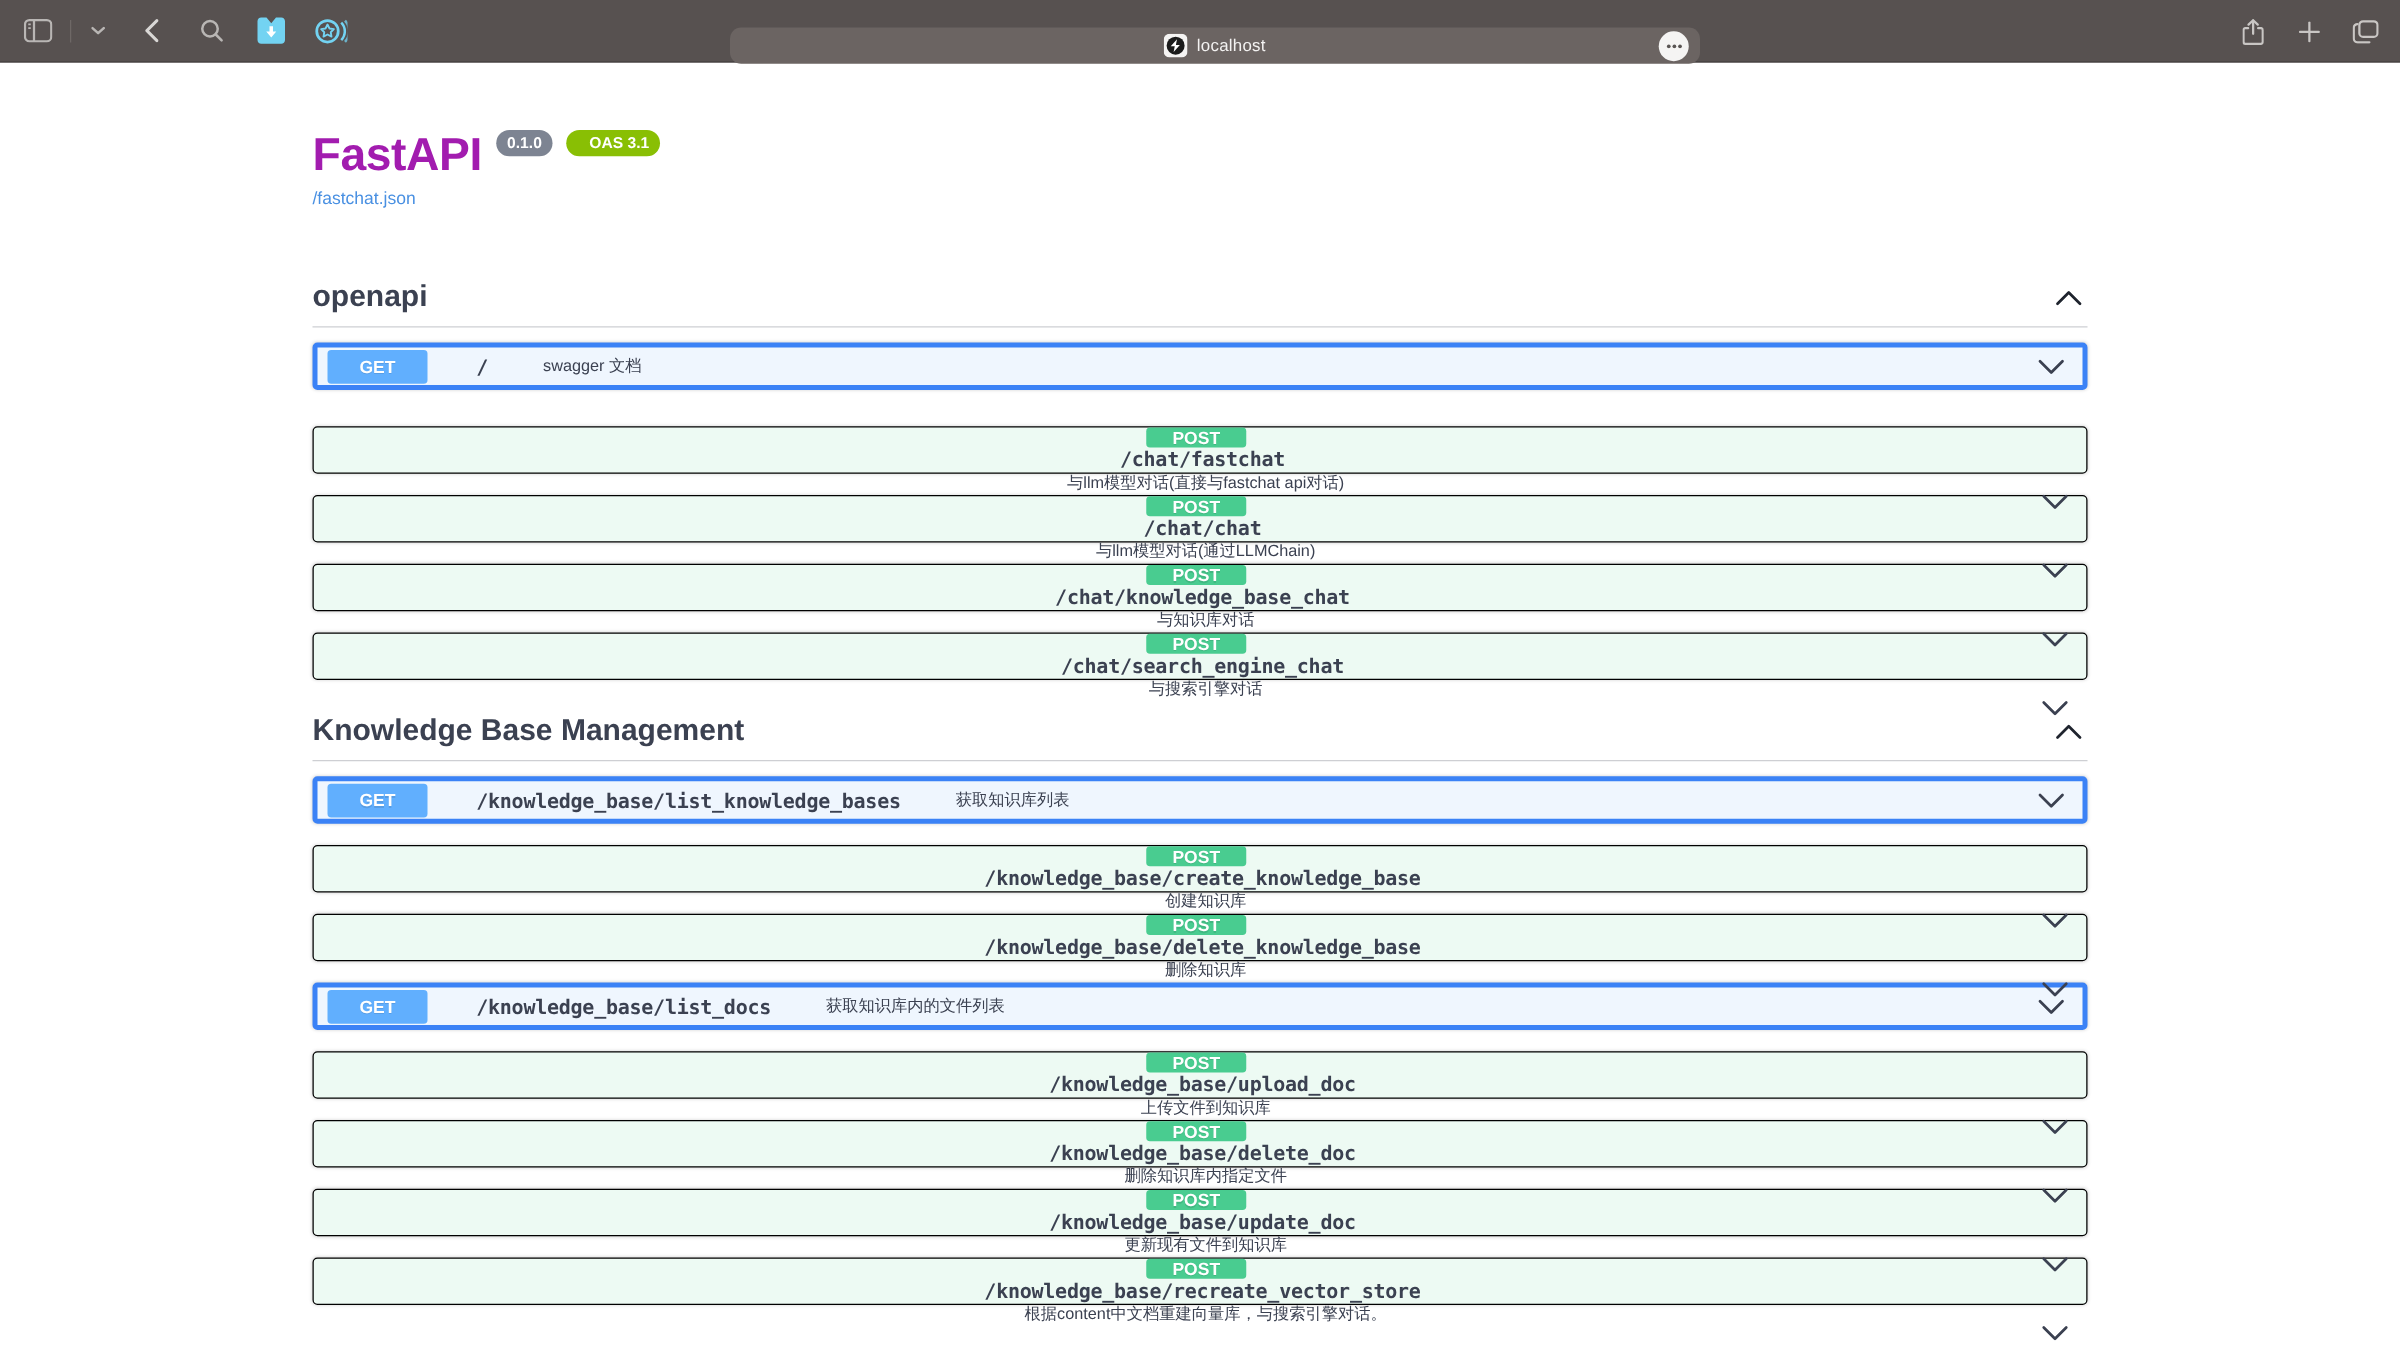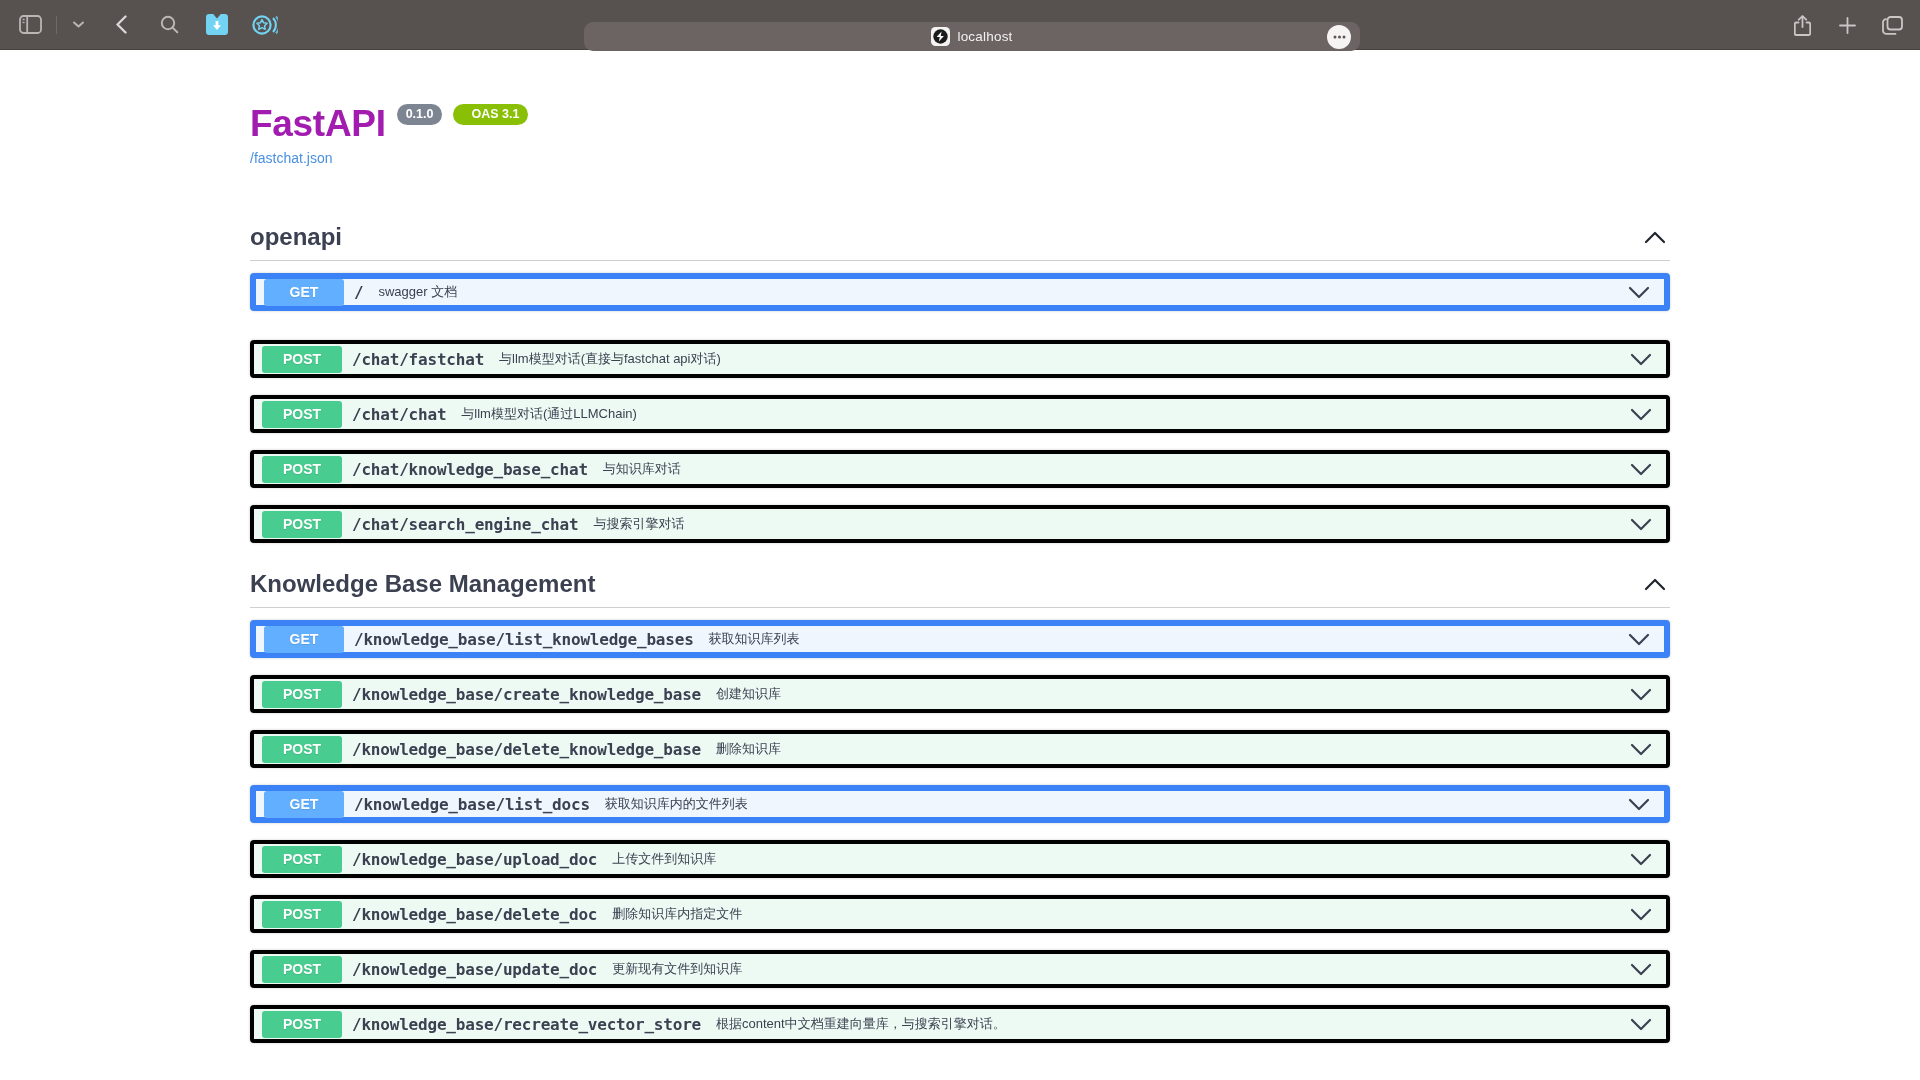--- a/index.html
+++ b/index.html
@@ -86,22 +86,22 @@
 
   .opblock {
     display: flex; align-items: center;
     height: 38px;
     margin-bottom: 17px;
     border-radius: 4px;
     padding: 0 14px 0 8px;
     box-shadow: 0 0 3px rgba(0,0,0,.19);
     cursor: pointer;
   }
-  .opblock.get  { background: #eff6fe; border: 6px solid #3b82f6; }
-  .opblock.post { background: #edfaf3; border: 4px solid #000000; }
+  .opblock.get  { background: #eff6fe; border: 4px solid #3b82f6; gap: 29px; }
+  .opblock.post { background: #edfaf3; border: 1px solid #000000; flex-direction: column; }
   .method {
     min-width: 80px; height: 27px;
     border: none; border-radius: 3px;
     font-family: "Liberation Sans", "DejaVu Sans", sans-serif;
     font-size: 14px; font-weight: bold; color: #fff;
     display: flex; align-items: center; justify-content: center;
     text-shadow: 0 1px 0 rgba(0,0,0,.1);
   }
   .opblock.get  .method { background: #61affe; }
   .opblock.post .method { background: #49cc90; }

